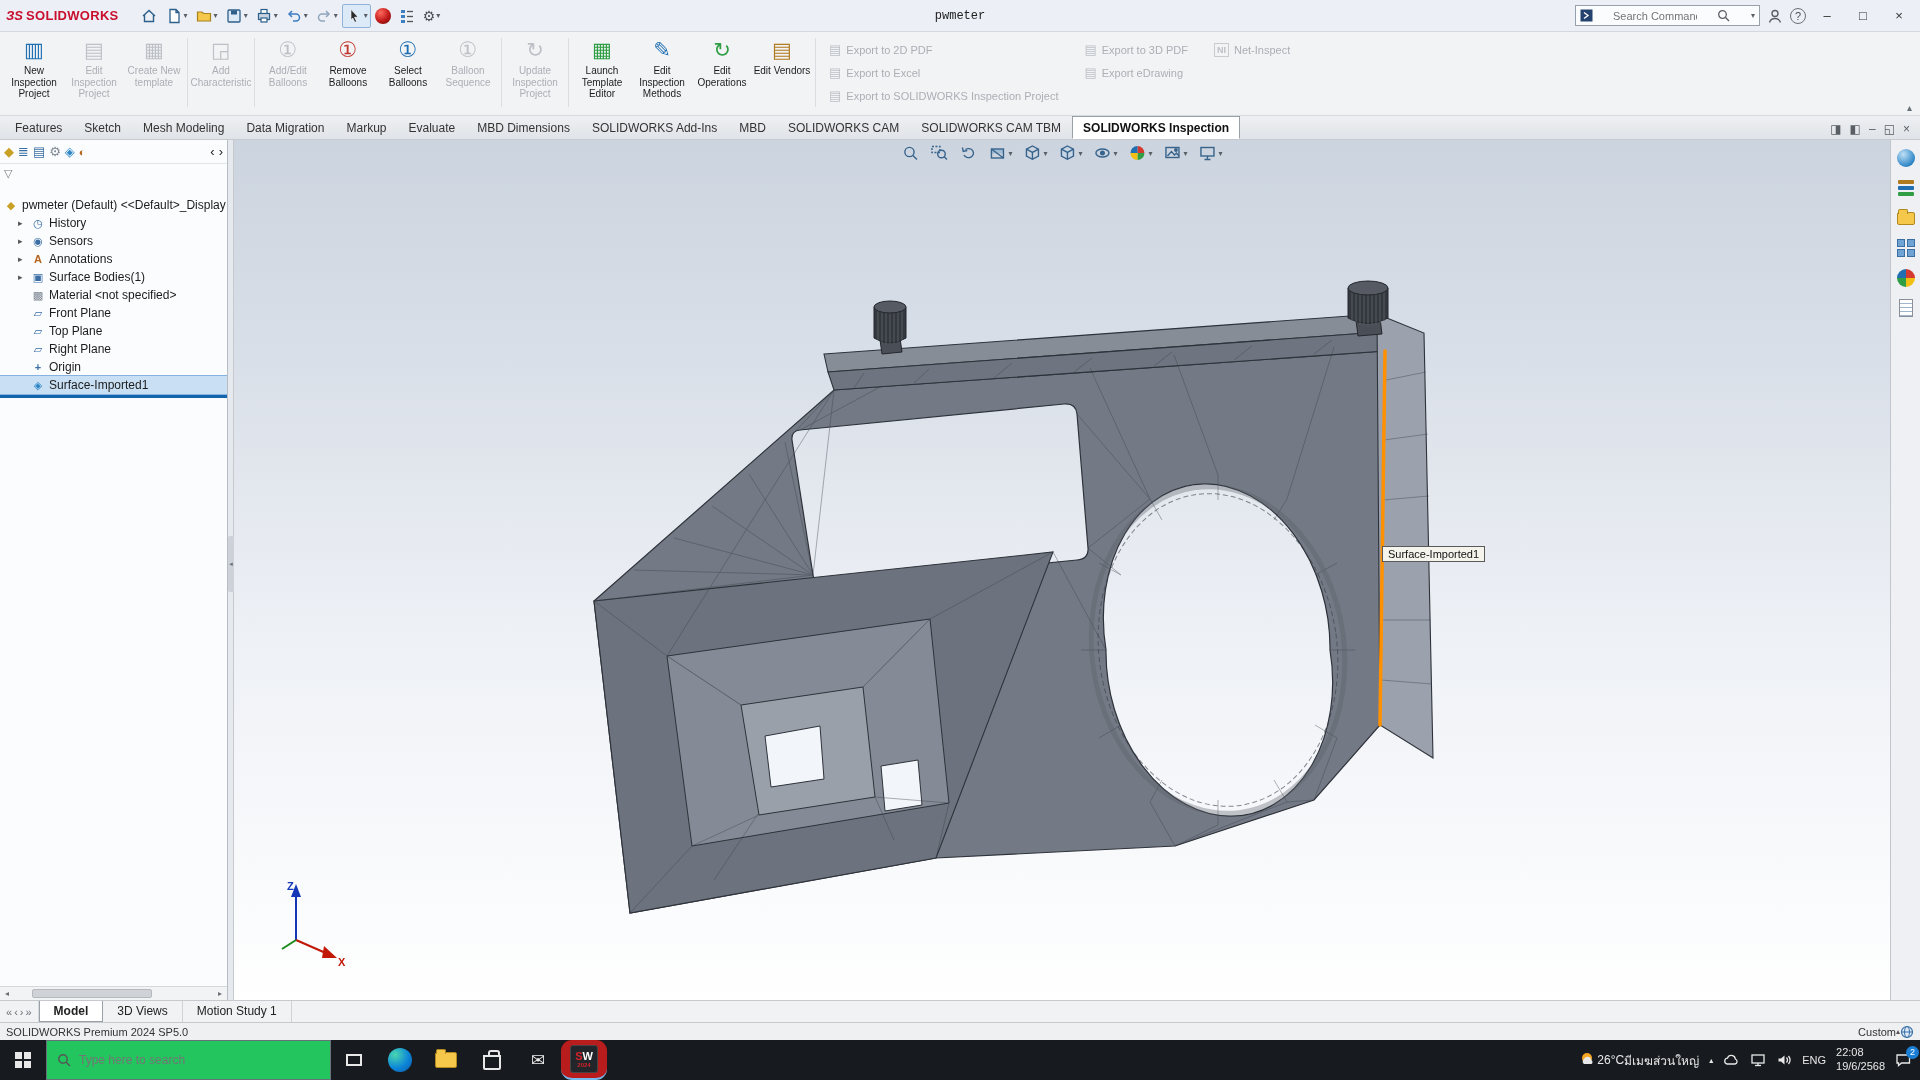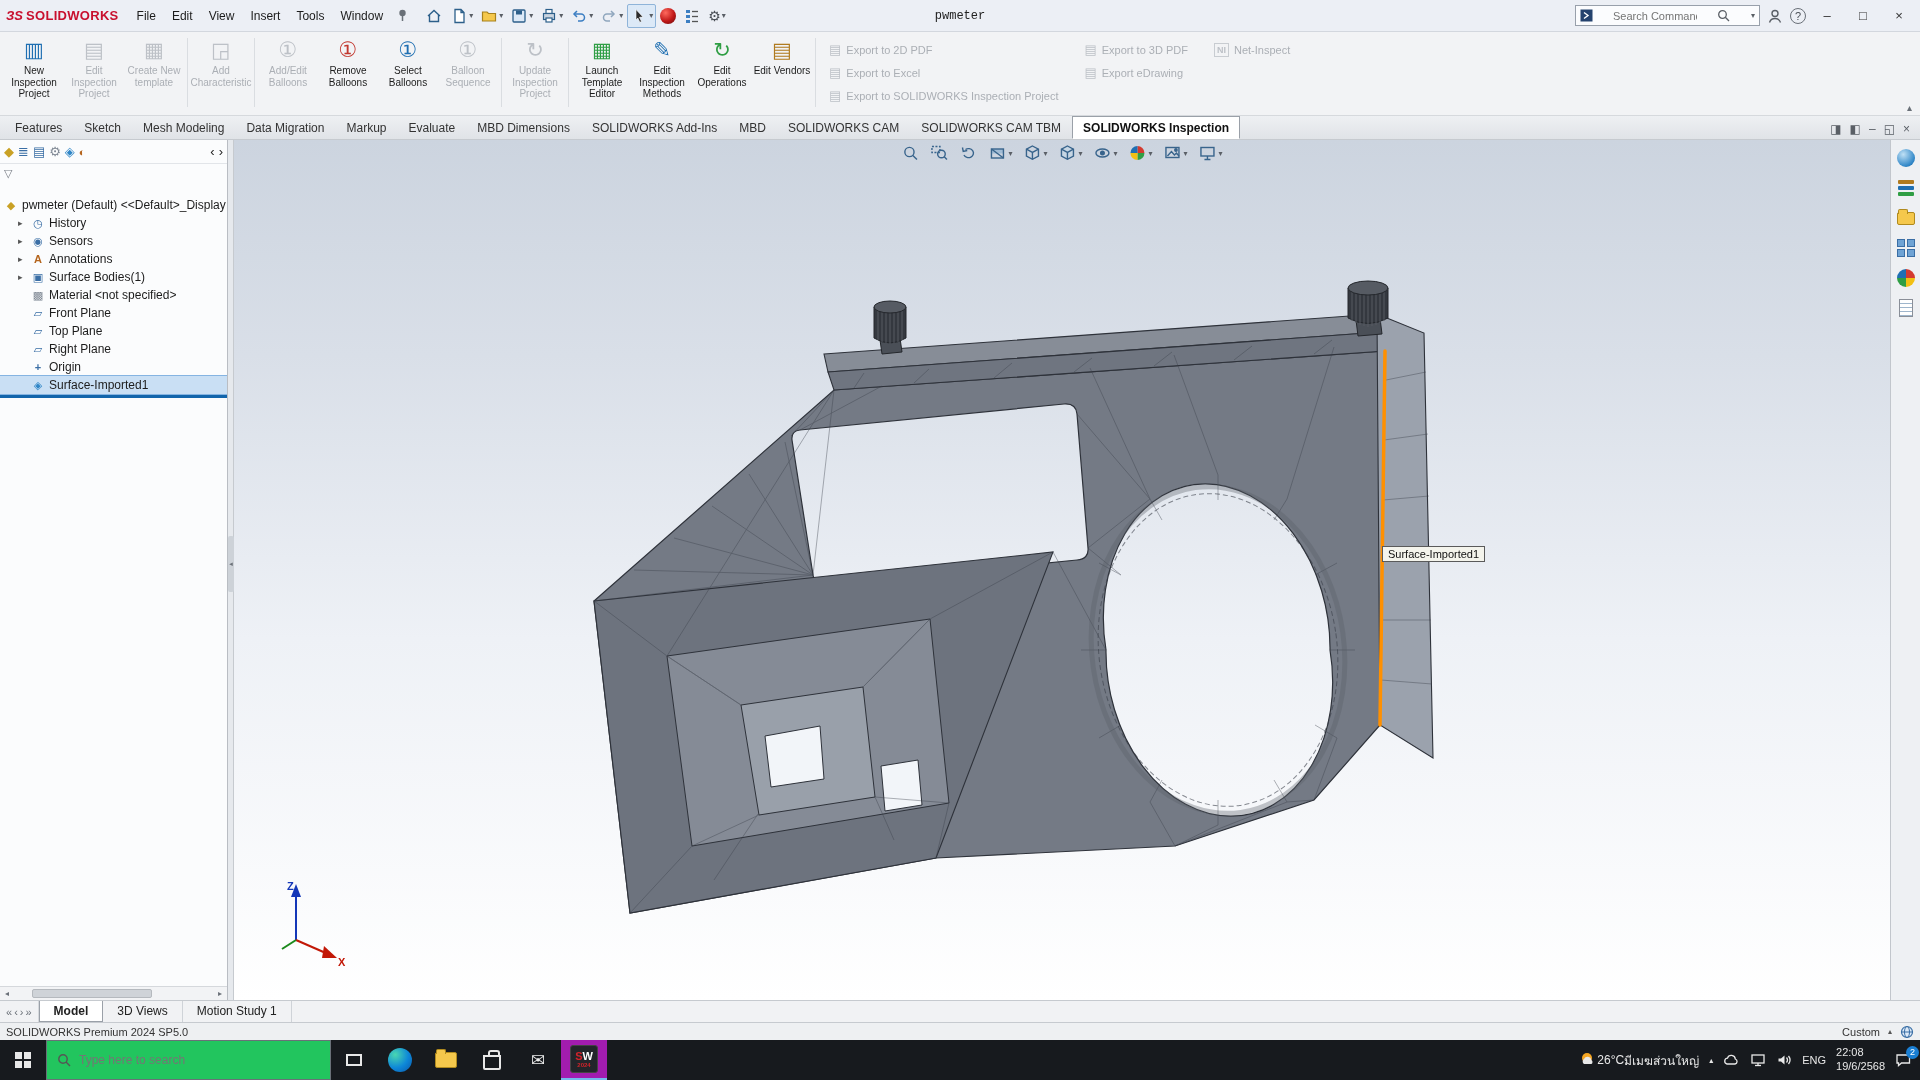--- a/index.html
+++ b/index.html
@@ -95,35 +95,35 @@
   .propsheet{width:14px;height:18px;background:#fff;border:1px solid #8a8f98;background-image:repeating-linear-gradient(#fff 0 3px,#9fb6cc 3px 4px);}
 
   
   .docbar{height:22px;background:#f1f2f4;border-top:1px solid #c6cacf;display:flex;align-items:stretch;flex:0 0 22px;}
   .doc-nav{display:flex;align-items:center;gap:2px;padding:0 6px;color:#6a7078;font-size:11px;border-right:1px solid #d5d8dc;}
   .doc-tab{padding:0 14px;line-height:21px;font-size:12px;color:#222;border-right:1px solid #cfd3d8;}
   .doc-tab.active{background:#fff;font-weight:bold;border:1px solid #9aa0a8;border-top:none;}
 
   
   .statusbar{height:18px;background:#eef0f2;border-top:1px solid #c6cacf;display:flex;align-items:center;padding:0 6px;font-size:11px;color:#333;flex:0 0 18px;}
-  .status-right{margin-left:auto;display:flex;align-items:center;gap:8px;}
+  .status-right{margin-left:auto;display:flex;align-items:center;}
 
   
   .taskbar{height:40px;background:#171a1e;display:flex;align-items:stretch;color:#e8e8e8;flex:0 0 40px;}
   .tb-item{width:46px;display:flex;align-items:center;justify-content:center;position:relative;}
   .winlogo{display:grid;grid-template-columns:7px 7px;grid-gap:2px;}
   .winlogo div{width:7px;height:7px;background:#e8e8e8;}
   .tb-search{width:285px;background:#22c55e;display:flex;align-items:center;gap:8px;padding:0 10px;border:1px solid #6a7078;}
   .tb-search input{border:none;outline:none;flex:1;font-size:12px;color:#555;min-width:0;background:transparent;}
   .edge-ico{width:24px;height:24px;border-radius:50%;background:radial-gradient(circle at 30% 28%,#49d7b0,#0d87d8 55%,#0b57a8);}
   .store-ico{width:18px;height:15px;border:2px solid #e8e8e8;border-radius:0 0 2px 2px;position:relative;margin-top:5px;}
   .store-ico:before{content:"";position:absolute;top:-7px;left:3px;width:8px;height:5px;border:2px solid #e8e8e8;border-bottom:none;border-radius:3px 3px 0 0;}
   .mail-glyph{font-size:17px;color:#ececec;}
   .taskview{width:16px;height:12px;border:2px solid #e8e8e8;position:relative;}
-  .sw-item{background:#a21caf;border-bottom:2px solid #76b9ed;}
+  .sw-item{background:#b91c1c;border-bottom:2px solid #76b9ed;border-radius:11px;}
   .sw-ico{width:28px;height:28px;background:#22252a;border:1px solid #444;border-radius:3px;display:flex;flex-direction:column;align-items:center;justify-content:center;line-height:1;}
   .sw-ico .swt{font-size:11px;font-weight:bold;}
   .sw-ico .swt b{color:#d2232a;} .sw-ico .swt span{color:#fff;font-weight:bold;}
   .sw-ico .swy{font-size:6px;color:#d2232a;font-weight:bold;}
   .tray{margin-left:auto;display:flex;align-items:center;gap:10px;padding:0 8px;}
   .weather{display:flex;align-items:center;font-size:12px;}
   .tray-caret{font-size:8px;color:#e8e8e8;}
   .tray svg{stroke:#e8e8e8;fill:none;stroke-width:1.3;}
   .lang{font-size:11px;}
   .clock{display:flex;flex-direction:column;align-items:flex-start;font-size:11px;line-height:1.25;}
@@ -133,32 +133,20 @@
 </head>
 <body>
 
 <div id="app">
 
   <header class="titlebar">
     <div class="logo">
       <span class="ds">ЗS</span>
       <span class="sw">SOLIDWORKS</span>
     </div>
-    <nav class="menus">
-      <span class="menu-item">File</span>
-      <span class="menu-item">Edit</span>
-      <span class="menu-item">View</span>
-      <span class="menu-item">Insert</span>
-      <span class="menu-item">Tools</span>
-      <span class="menu-item">Window</span>
-      <svg class="pin-svg" width="11" height="13">
-          <circle cx="5.5" cy="4" r="3.2" fill="#6a7078"></circle>
-          <line x1="5.5" y1="7" x2="5.5" y2="12" stroke="#6a7078" stroke-width="1.5"></line>
-        </svg>
-    </nav>
     <div class="qat">
       <span class="qat-btn">
           <svg width="18" height="18">
             <path d="M3 9 L9 3.5 L15 9 M4.5 8 V14.5 H13.5 V8" stroke="#2c5f8a" fill="none" stroke-width="1.4"></path>
           </svg>
         </span>
       <span class="qat-btn">
           <svg width="18" height="18">
             <path d="M5 2.5 H11 L14 5.5 V15.5 H5 Z M11 2.5 V5.5 H14" stroke="#2c5f8a" fill="#fff" stroke-width="1.3"></path>
           </svg>

